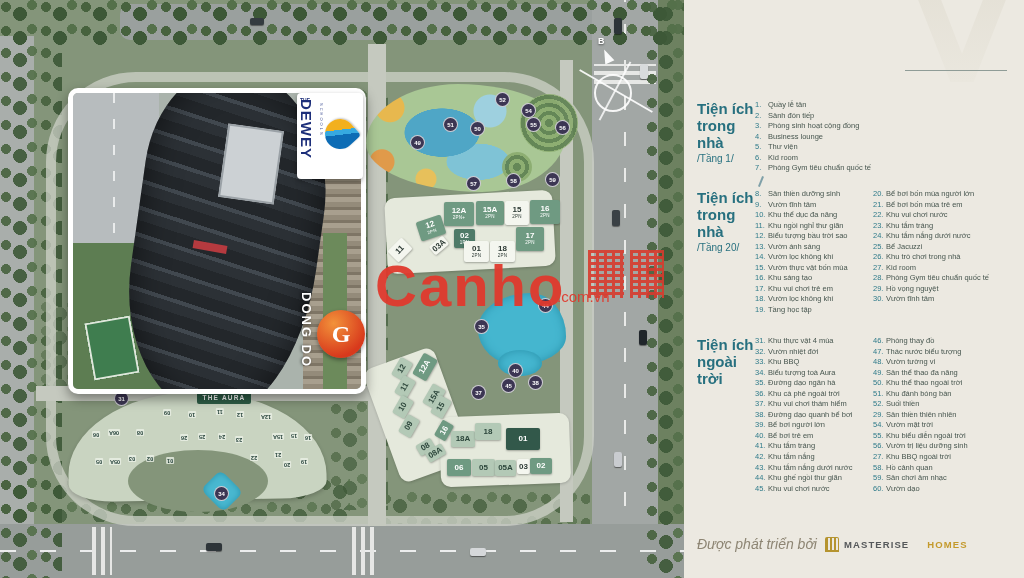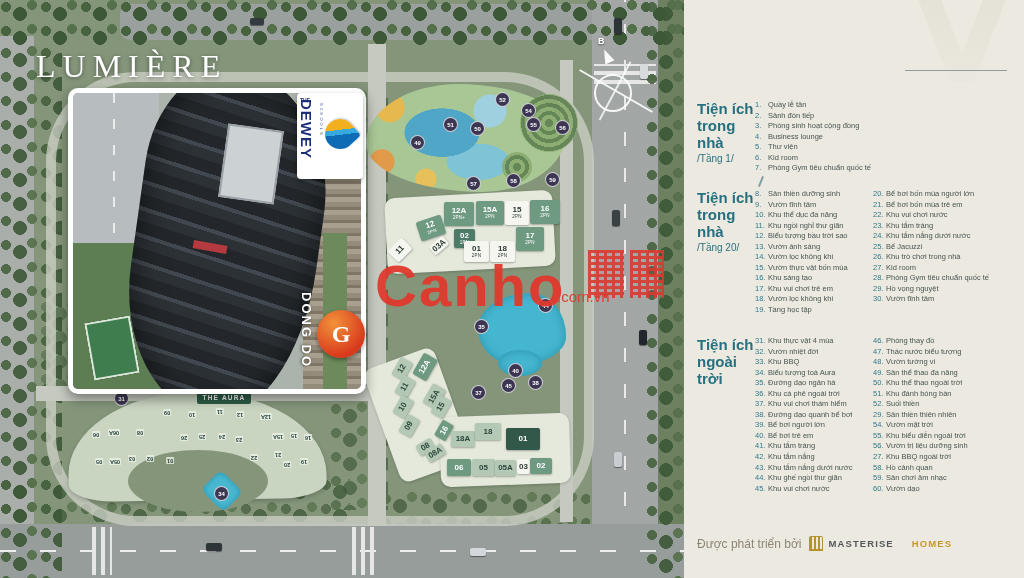--- a/index.html
+++ b/index.html
@@ -142,21 +142,21 @@
   .sec-h .l12{font-size:15px;font-weight:700;line-height:17px;}
   .sec-h .l3{font-size:10px;font-weight:400;margin-top:2px;}
   .cols{display:flex;}
   ul.items{list-style:none;margin:0;padding:0;width:118px;}
   ul.items li{display:flex;font-size:7.5px;line-height:10.55px;color:#47564f;}
   ul.items .num{width:13px;color:#2f7b8a;flex:none;}
   ul.items .txt{flex:1;}
   .slash{position:absolute;left:76px;top:176px;width:1.5px;height:11px;background:#7fa0a8;
      transform:rotate(22deg);}
   .pfooter{position:absolute;left:13px;top:536px;display:flex;align-items:center;z-index:2;}
-  .f-prefix{font-size:12px;color:#8d8573;}
+  .f-prefix{font-size:14px;color:#8d8573;font-style:italic;}
   .f-logo{width:12px;height:12px;margin:0 5px 0 8px;border:1px solid #b5942f;border-bottom-width:2px;
      background:repeating-linear-gradient(90deg,#b5942f 0 2px,transparent 2px 4px);
      border-radius:2px 2px 0 0;}
   .f-brand{font-size:9.5px;font-weight:700;letter-spacing:1.1px;color:#55585a;}
   .f-brand2{font-size:9.5px;font-weight:700;letter-spacing:1.1px;color:#c49a2c;margin-left:3px;padding-left:15px;}
 </style>
 </head>
 <body>
 
 <div class="stage">
@@ -405,21 +405,20 @@
 
     <div class="car" style="left:614px;top:18px;width:8px;height:16px;background:#2c3438;"></div>
     <div class="car" style="left:640px;top:64px;width:8px;height:15px;background:#d8dbdc;"></div>
     <div class="car" style="left:612px;top:210px;width:8px;height:16px;background:#3a4145;"></div>
     <div class="car" style="left:639px;top:330px;width:8px;height:15px;background:#20262b;"></div>
     <div class="car" style="left:614px;top:452px;width:8px;height:15px;background:#c9ccd0;"></div>
     <div class="car" style="left:206px;top:543px;width:16px;height:8px;background:#2e3539;"></div>
     <div class="car" style="left:470px;top:548px;width:16px;height:8px;background:#d5d8da;"></div>
     <div class="car" style="left:250px;top:18px;width:14px;height:7px;background:#343b40;"></div>
 
-    <div class="abs lumiere">LUMIÈRE</div>
 
     <div class="abs canho">Canho</div>
     <div class="abs canho-suffix">.com.vn</div>
     <div class="abs wg" style="left:588px;top:250px;width:36px;height:48px;"></div>
     <div class="abs wg" style="left:630px;top:250px;width:34px;height:48px;"></div>
   </div>
 
   <aside class="panel">
     <div class="pv"></div>
 

